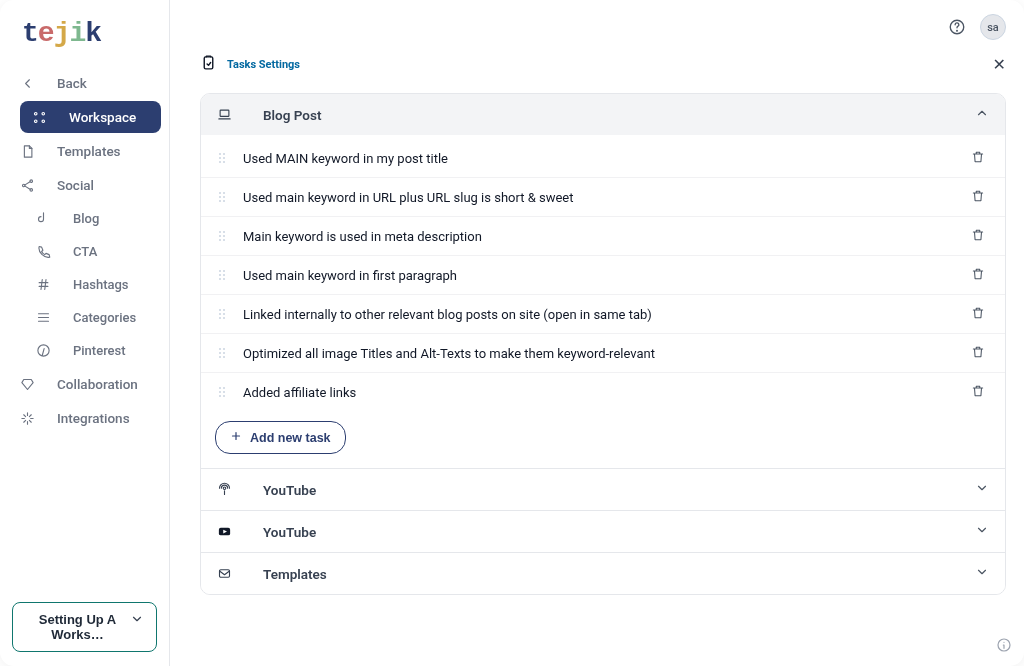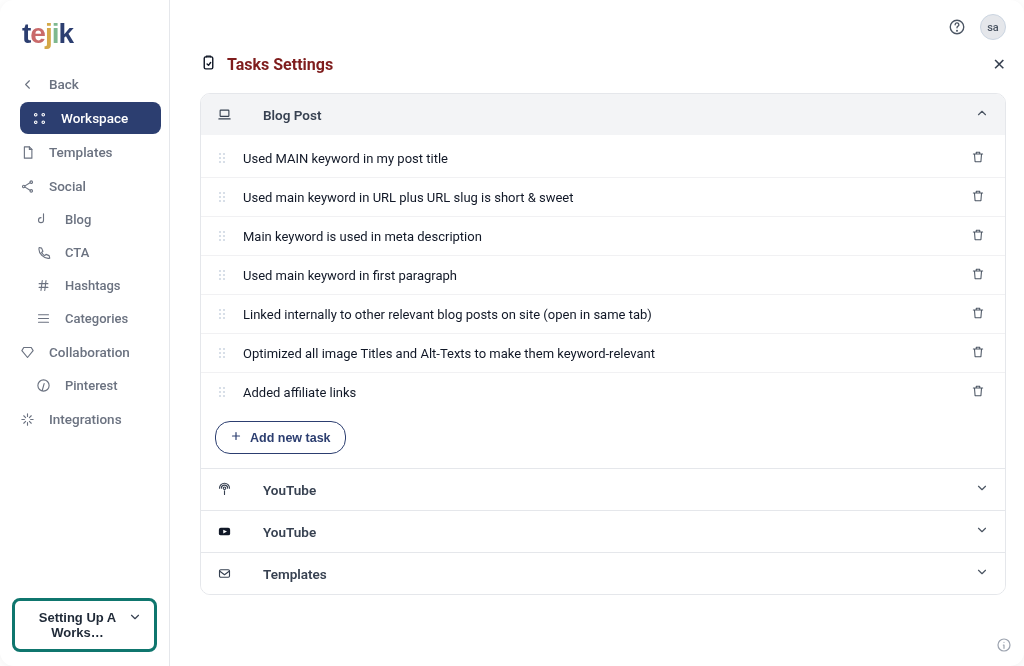--- a/index.html
+++ b/index.html
@@ -26,44 +26,44 @@
     border-right: 1px solid #e5e7eb;
     display: flex;
     flex-direction: column;
     padding: 18px 8px 10px 8px;
   }
   .logo {
     font-size: 28px;
     font-weight: 700;
     letter-spacing: -1px;
     padding: 0 14px 14px 14px;
-    font-family: Liberation Sans, sans-serif;
+    font-family: Liberation Mono, monospace;
   }
   .logo .t  { color: #2c3e70; }
   .logo .e  { color: #c96a6a; }
   .logo .j  { color: #d4a848; }
   .logo .i  { color: #7eb88f; }
   .logo .k  { color: #2c3e70; }
   .nav { list-style: none; display: flex; flex-direction: column; gap: 2px; margin-top: 4px; }
   .nav-item {
-    display: flex; align-items: flex-end; gap: 14px;
+    display: flex; align-items: flex-end; gap: 22px;
     padding: 8px 12px; border-radius: 8px; cursor: pointer;
     color: #6b7280; font-size: 13.5px; font-weight: 500;
   }
   .nav-item.active { background: #2c3e70; color: #fff; margin-left: 12px; }
   .nav-item.sub { padding-left: 28px; font-size: 13px; }
   .nav-icon { width: 15px; height: 15px; display:inline-flex; align-items:center; justify-content:center; flex-shrink:0; }
   .nav-icon svg { width: 15px; height: 15px; stroke: currentColor; fill: none; stroke-width: 1.8; }
   .sidebar-footer {
     margin-top: auto;
     padding: 4px;
   }
   .footer-btn {
     width: 100%;
-    border: 3px solid #0f766e;
+    border: 1px solid #0f766e;
     background: #fff;
     border-radius: 8px;
     padding: 9px 12px;
     font-size: 13px;
     font-weight: 600;
     color: #1f2937;
     display: flex;
     align-items: flex-start;
     justify-content: space-between;
     cursor: pointer;
@@ -92,21 +92,21 @@
     width: 26px; height: 26px; border-radius: 50%;
     background: #e5e7eb; border:1px solid #cbd5e1;
     display:flex; align-items:center; justify-content:center;
     font-size: 11px; color:#4b5563; font-weight:500;
   }
   .content { padding: 0 18px 18px 30px; }
   .page-head {
     display:flex; align-items:center; gap:10px;
     margin-bottom: 18px;
   }
-  .page-head .title { font-size: 16px; font-weight: 700; color:#7f1d1d; }
+  .page-head .title { font-size: 11px; font-weight: 700; color:#0369a1; }
   .page-head .close { margin-left:auto; cursor:pointer; color:#374151; font-size:16px; }
   .panel {
     border: 1px solid #e5e7eb;
     border-radius: 10px;
     overflow: hidden;
   }
   .section-head {
     display:flex; align-items:center; gap:30px;
     padding: 12px 16px;
     background: #f3f4f6;
@@ -234,37 +234,37 @@
 
       <li class="nav-item sub">
         <span class="nav-icon">
           <svg viewBox="0 0 24 24">
               <path d="M4 6h16M4 12h16M4 18h16"></path>
             </svg>
         </span>
         <span>Categories</span>
       </li>
 
-      <li class="nav-item">
-        <span class="nav-icon">
-          <svg viewBox="0 0 24 24">
-              <path d="M6 4h12l3 5-9 11L3 9z"></path>
-            </svg>
-        </span>
-        <span>Collaboration</span>
-      </li>
-
       <li class="nav-item sub">
         <span class="nav-icon">
           <svg viewBox="0 0 24 24">
               <circle cx="12" cy="12" r="9"></circle>
               <path d="M10 20l3-11"></path>
             </svg>
         </span>
         <span>Pinterest</span>
+      </li>
+
+      <li class="nav-item">
+        <span class="nav-icon">
+          <svg viewBox="0 0 24 24">
+              <path d="M6 4h12l3 5-9 11L3 9z"></path>
+            </svg>
+        </span>
+        <span>Collaboration</span>
       </li>
 
       <li class="nav-item">
         <span class="nav-icon">
           <svg viewBox="0 0 24 24">
               <path d="M12 3v4M12 17v4M3 12h4M17 12h4M6 6l3 3M15 15l3 3M18 6l-3 3M9 15l-3 3"></path>
             </svg>
         </span>
         <span>Integrations</span>
       </li>

